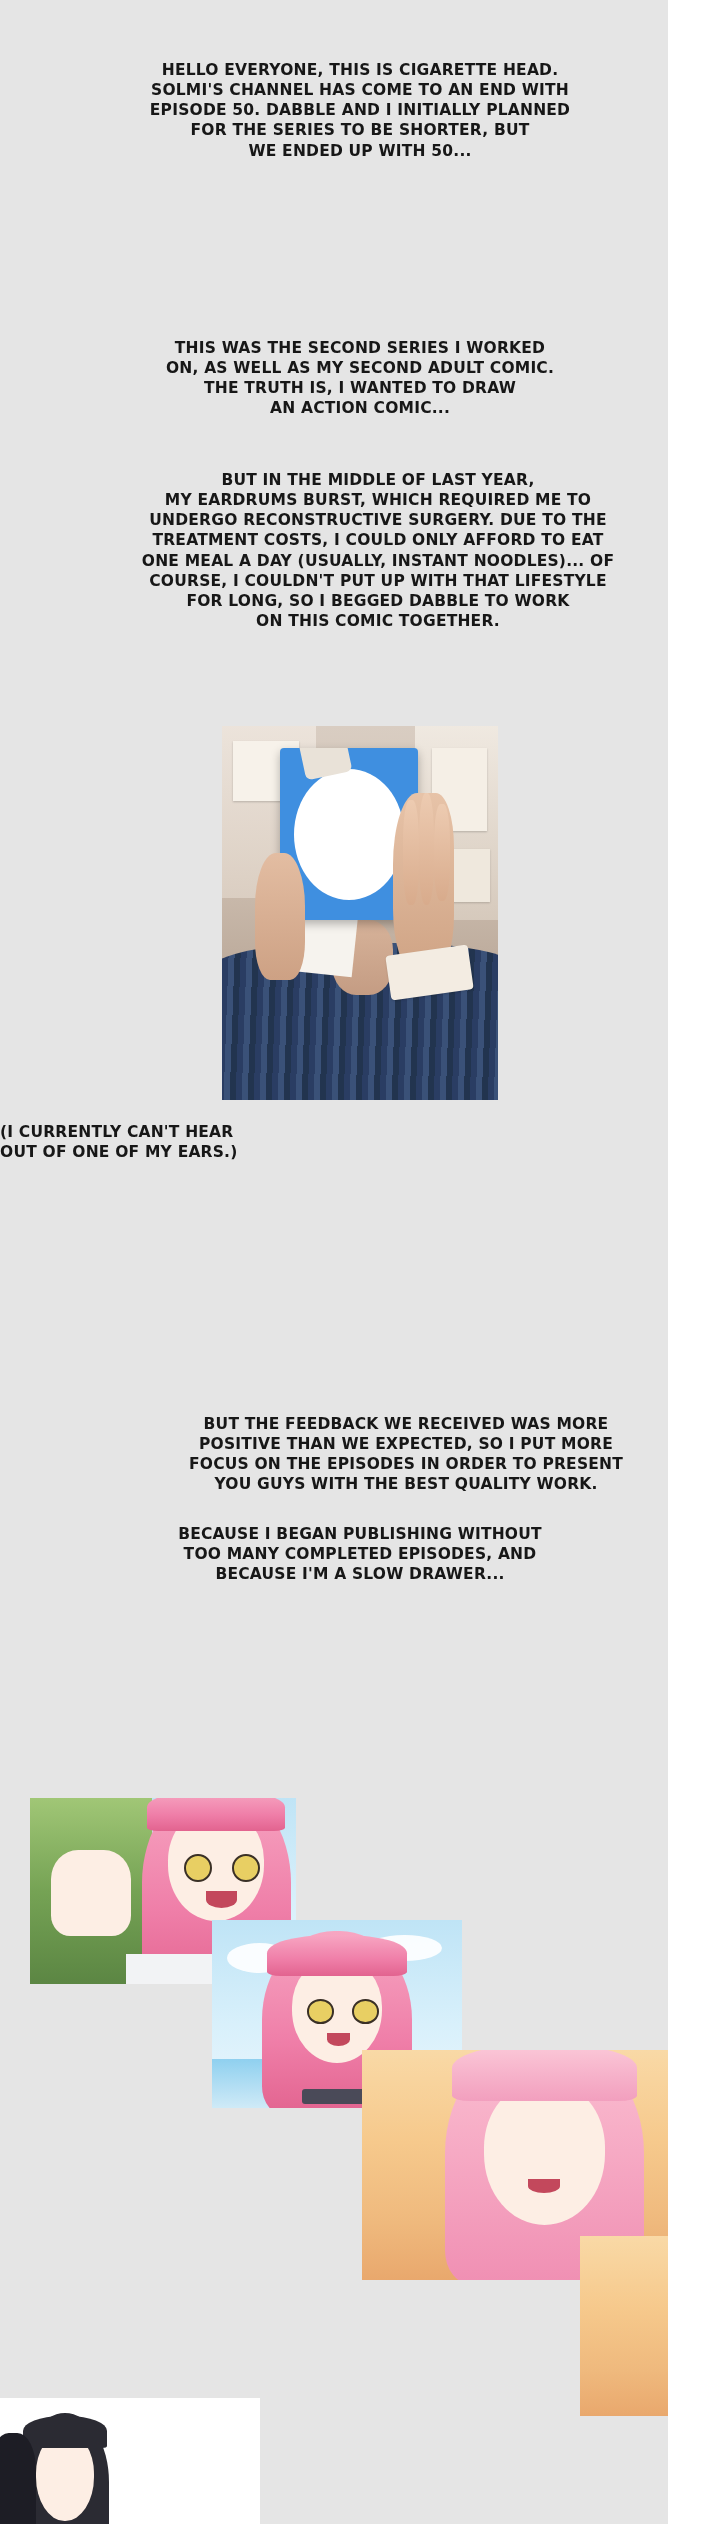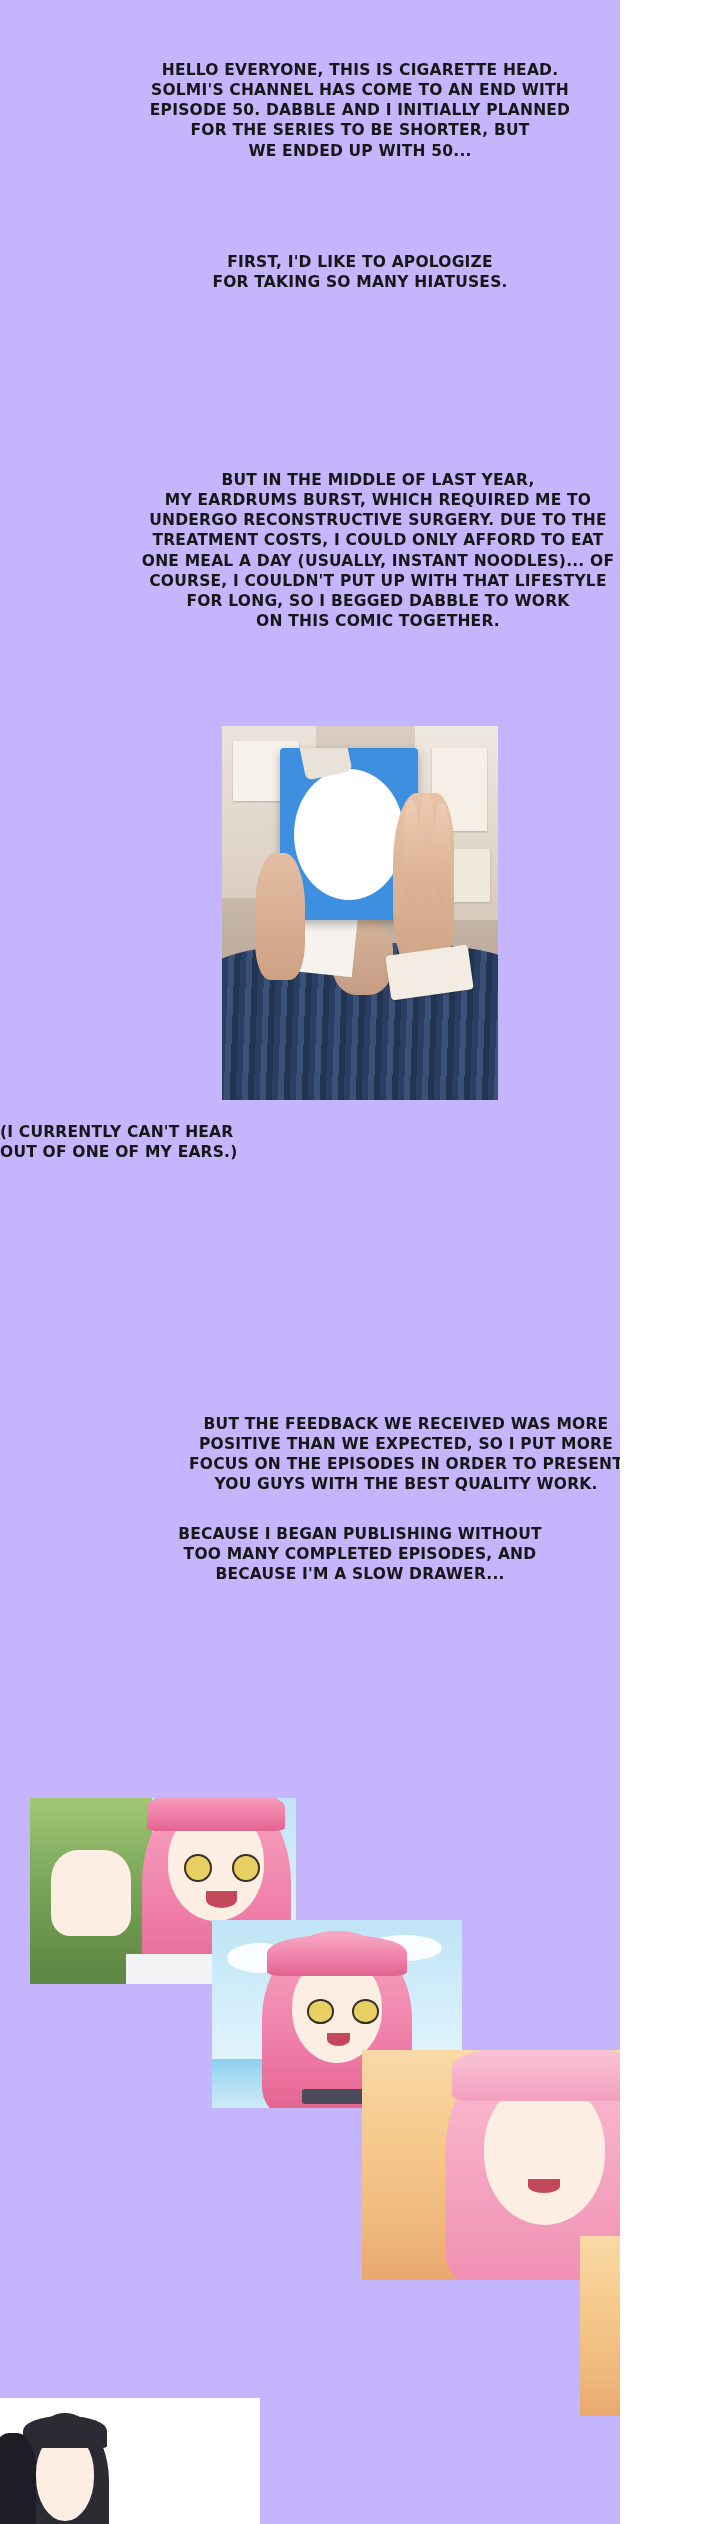--- a/index.html
+++ b/index.html
@@ -10,23 +10,23 @@
   body {
     width: 720px;
     min-height: 2524px;
     font-family: "DejaVu Sans", sans-serif;
     color: #1a1a1a;
     position: relative;
     overflow-x: hidden;
   }
   .page {
     position: relative;
-    width: 620px;
+    width: 668px;
     height: 2524px;
-    background: #c4b5fd;
+    background: #e5e5e5;
     overflow: hidden;
   }
 
   
   .text-block {
     position: absolute;
     left: 0;
     width: 720px;
     text-align: center;
     font-family: "DejaVu Sans", sans-serif;
@@ -253,23 +253,25 @@
 <body>
 
 <div class="page">
 
   <div class="text-block" style="top:60px;">HELLO EVERYONE, THIS IS CIGARETTE HEAD.
 SOLMI'S CHANNEL HAS COME TO AN END WITH
 EPISODE 50. DABBLE AND I INITIALLY PLANNED
 FOR THE SERIES TO BE SHORTER, BUT
 WE ENDED UP WITH 50...</div>
 
-  <div class="text-block" style="top:252px;">FIRST, I'D LIKE TO APOLOGIZE
-FOR TAKING SO MANY HIATUSES.</div>
-
+
+  <div class="text-block" style="top:338px;">THIS WAS THE SECOND SERIES I WORKED
+ON, AS WELL AS MY SECOND ADULT COMIC.
+THE TRUTH IS, I WANTED TO DRAW
+AN ACTION COMIC...</div>
 
   <div class="text-block" style="top:470px;padding-left:18px;">BUT IN THE MIDDLE OF LAST YEAR,
 MY EARDRUMS BURST, WHICH REQUIRED ME TO
 UNDERGO RECONSTRUCTIVE SURGERY. DUE TO THE
 TREATMENT COSTS, I COULD ONLY AFFORD TO EAT
 ONE MEAL A DAY (USUALLY, INSTANT NOODLES)... OF
 COURSE, I COULDN'T PUT UP WITH THAT LIFESTYLE
 FOR LONG, SO I BEGGED DABBLE TO WORK
 ON THIS COMIC TOGETHER.</div>
 

